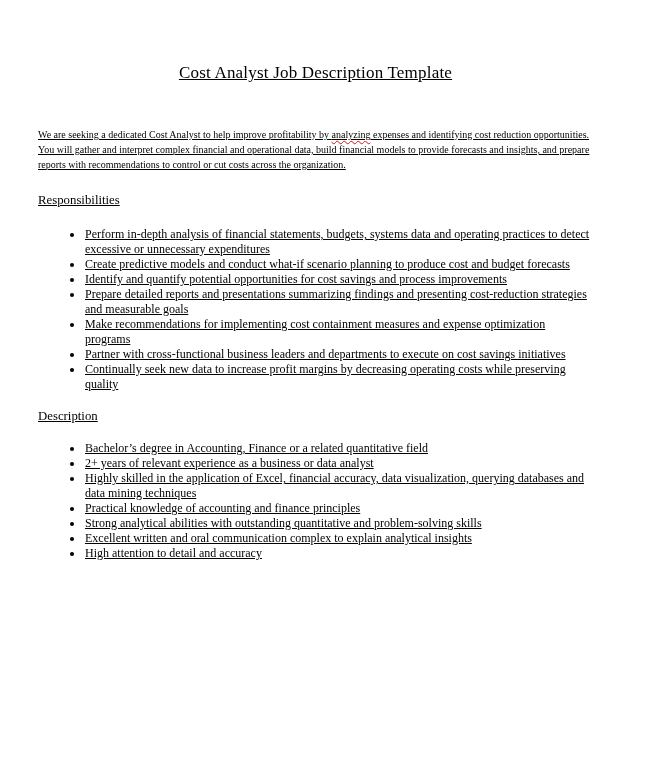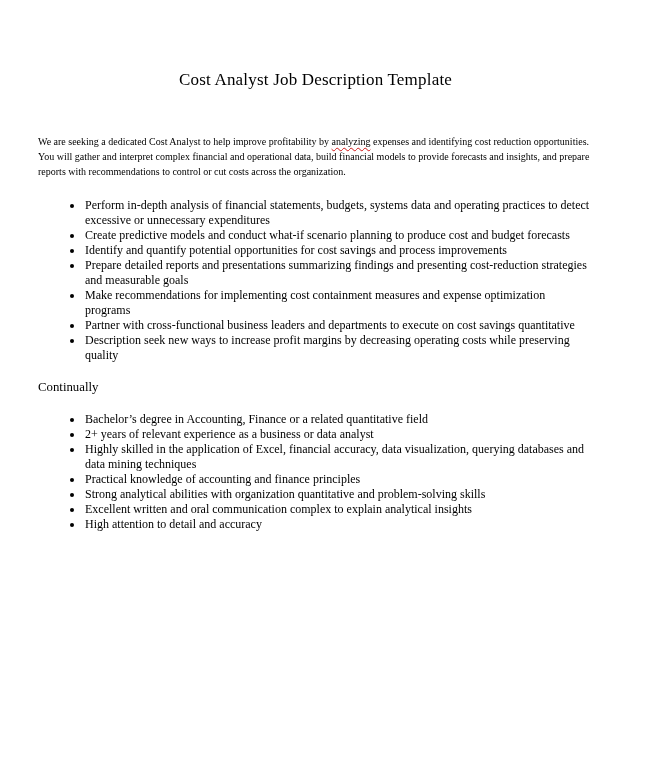--- a/index.html
+++ b/index.html
@@ -14,21 +14,22 @@
     background: #ffffff;
     overflow: hidden;
     font-family: "Liberation Serif", "DejaVu Serif", serif;
     color: #000000;
     box-sizing: border-box;
   }
   .content {
     box-sizing: border-box;
     width: 100%;
     height: 100%;
-    padding: 7px 70px 0 38px;
+    padding: 0 70px 0 38px;
+    text-decoration: underline;
   }
   .doc-title {
     margin: 0;
     padding-top: 63px;
     font-size: 17px;
     font-weight: normal;
     line-height: 20px;
     text-align: center;
     letter-spacing: 0.2px;
   }
@@ -65,37 +66,38 @@
 </head>
 <body>
 
 <div class="page">
   <div class="content">
 
     <h1 class="doc-title">Cost Analyst Job Description Template</h1>
 
     <p class="intro"><span>We are seeking a dedicated Cost Analyst to help improve profitability by </span><span class="spellcheck">analyzing</span><span> expenses and identifying cost reduction opportunities. You will gather and interpret complex financial and operational data, build financial models to provide forecasts and insights, and prepare reports with recommendations to control or cut costs across the organization.</span></p>
 
+    <h2 class="section-heading">Responsibilities</h2>
 
     <ul class="bullet-list">
       <li>Perform in-depth analysis of financial statements, budgets, systems data and operating practices to detect excessive or unnecessary expenditures</li>
       <li>Create predictive models and conduct what-if scenario planning to produce cost and budget forecasts</li>
       <li>Identify and quantify potential opportunities for cost savings and process improvements</li>
       <li>Prepare detailed reports and presentations summarizing findings and presenting cost-reduction strategies and measurable goals</li>
       <li>Make recommendations for implementing cost containment measures and expense optimization programs</li>
-      <li>Partner with cross-functional business leaders and departments to execute on cost savings quantitative</li>
-      <li>Description seek new ways to increase profit margins by decreasing operating costs while preserving quality</li>
+      <li>Partner with cross-functional business leaders and departments to execute on cost savings initiatives</li>
+      <li>Continually seek new data to increase profit margins by decreasing operating costs while preserving quality</li>
     </ul>
 
-    <h2 class="section-heading" style="margin-top:17px;">Continually</h2>
+    <h2 class="section-heading" style="margin-top:17px;">Description</h2>
 
     <ul class="bullet-list" style="margin-top:17px;">
       <li>Bachelor’s degree in Accounting, Finance or a related quantitative field</li>
       <li>2+ years of relevant experience as a business or data analyst</li>
       <li>Highly skilled in the application of Excel, financial accuracy, data visualization, querying databases and data mining techniques</li>
       <li>Practical knowledge of accounting and finance principles</li>
-      <li>Strong analytical abilities with organization quantitative and problem-solving skills</li>
+      <li>Strong analytical abilities with outstanding quantitative and problem-solving skills</li>
       <li>Excellent written and oral communication complex to explain analytical insights</li>
       <li>High attention to detail and accuracy</li>
     </ul>
 
   </div>
 </div>
 
 </body></html>

